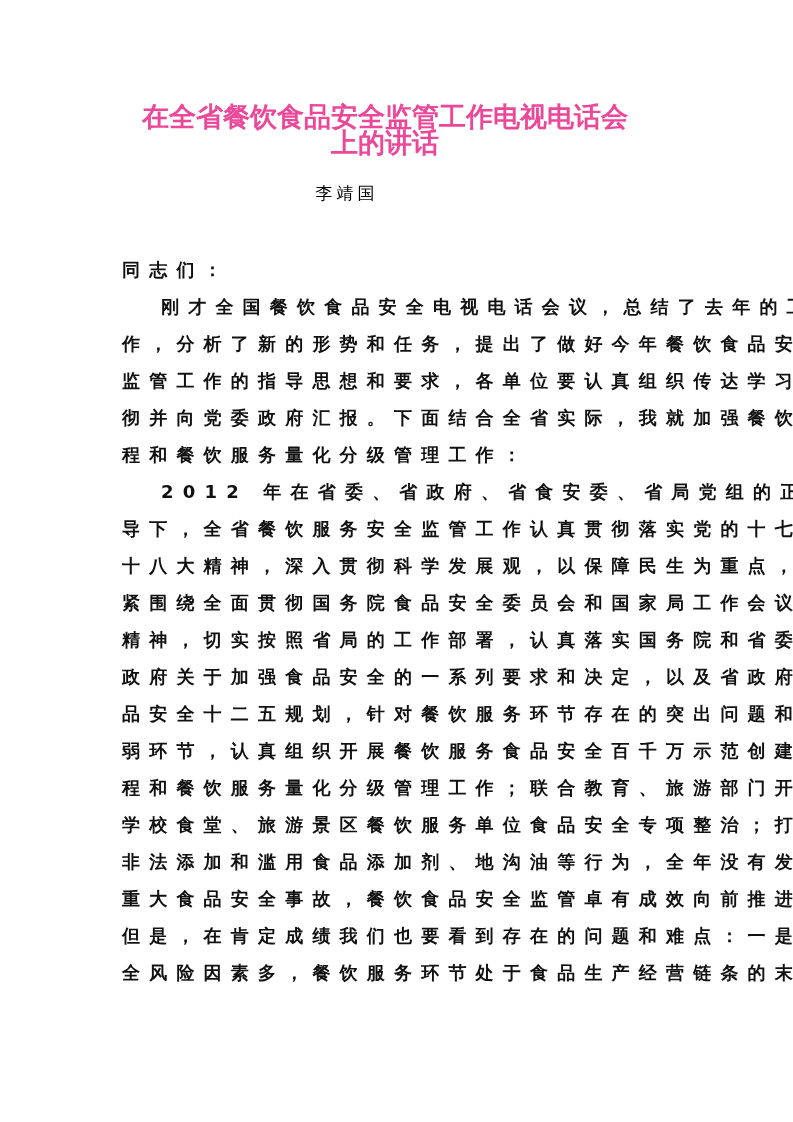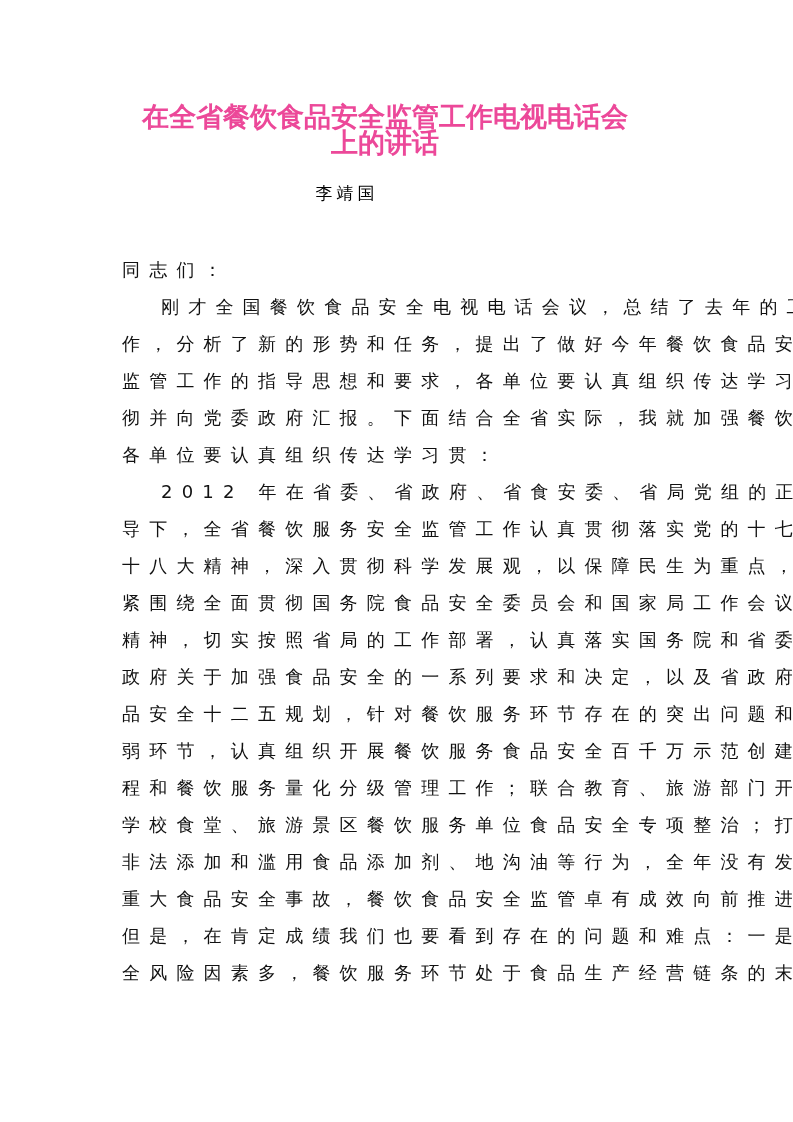--- a/index.html
+++ b/index.html
@@ -54,38 +54,39 @@
       font-size: 18px;
       color: #111;
     }
     .line {
       position: absolute;
       left: 0;
       white-space: nowrap;
       letter-spacing: 9.2px;
       height: 24px;
       line-height: 24px;
+      font-weight: bold;
     }
     .line.indent { left: 39px; }
   </style>
 </head>
 <body>
 
 <div class="page">
   <div class="title l1">在全省餐饮食品安全监管工作电视电话会</div>
   <div class="title l2">上的讲话</div>
   <div class="author">李靖国</div>
 
   <div class="body-text" style="top:0;">
     <div class="line" style="top:258px;">同志们：</div>
     <div class="line indent" style="top:295px;">刚才全国餐饮食品安全电视电话会议，总结了去年的工</div>
     <div class="line" style="top:332px;">作，分析了新的形势和任务，提出了做好今年餐饮食品安全</div>
     <div class="line" style="top:369px;">监管工作的指导思想和要求，各单位要认真组织传达学习贯</div>
     <div class="line" style="top:406px;">彻并向党委政府汇报。下面结合全省实际，我就加强餐饮服</div>
-    <div class="line" style="top:443px;">各单位要认真组织传达学习贯：</div>
+    <div class="line" style="top:443px;">程和餐饮服务量化分级管理工作：</div>
     <div class="line indent" style="top:480px;">2012 年在省委、省政府、省食安委、省局党组的正确领</div>
     <div class="line" style="top:517px;">导下，全省餐饮服务安全监管工作认真贯彻落实党的十七大、</div>
     <div class="line" style="top:554px;">十八大精神，深入贯彻科学发展观，以保障民生为重点，紧</div>
     <div class="line" style="top:591px;">紧围绕全面贯彻国务院食品安全委员会和国家局工作会议</div>
     <div class="line" style="top:628px;">精神，切实按照省局的工作部署，认真落实国务院和省委省</div>
     <div class="line" style="top:665px;">政府关于加强食品安全的一系列要求和决定，以及省政府食</div>
     <div class="line" style="top:702px;">品安全十二五规划，针对餐饮服务环节存在的突出问题和薄</div>
     <div class="line" style="top:739px;">弱环节，认真组织开展餐饮服务食品安全百千万示范创建工</div>
     <div class="line" style="top:776px;">程和餐饮服务量化分级管理工作；联合教育、旅游部门开展</div>
     <div class="line" style="top:813px;">学校食堂、旅游景区餐饮服务单位食品安全专项整治；打击</div>

